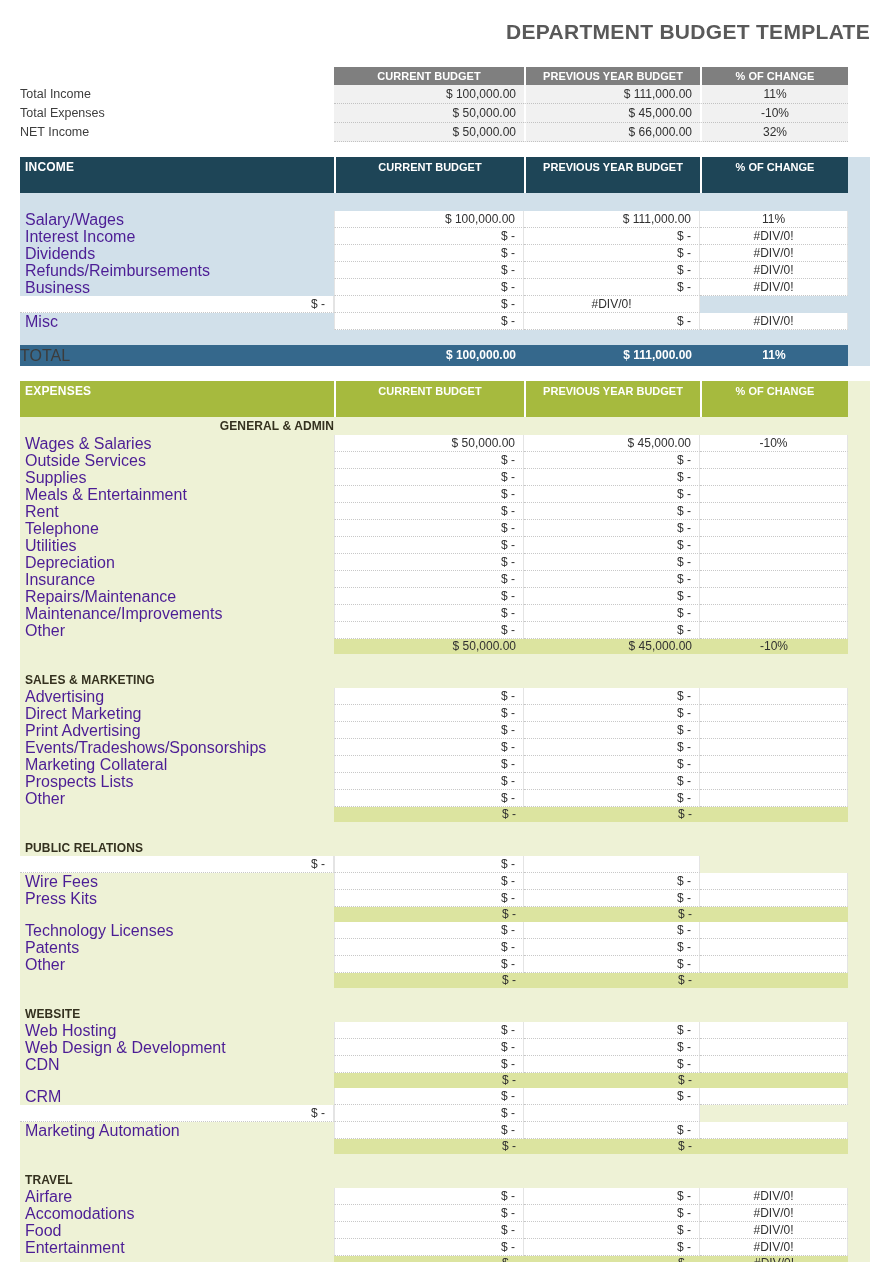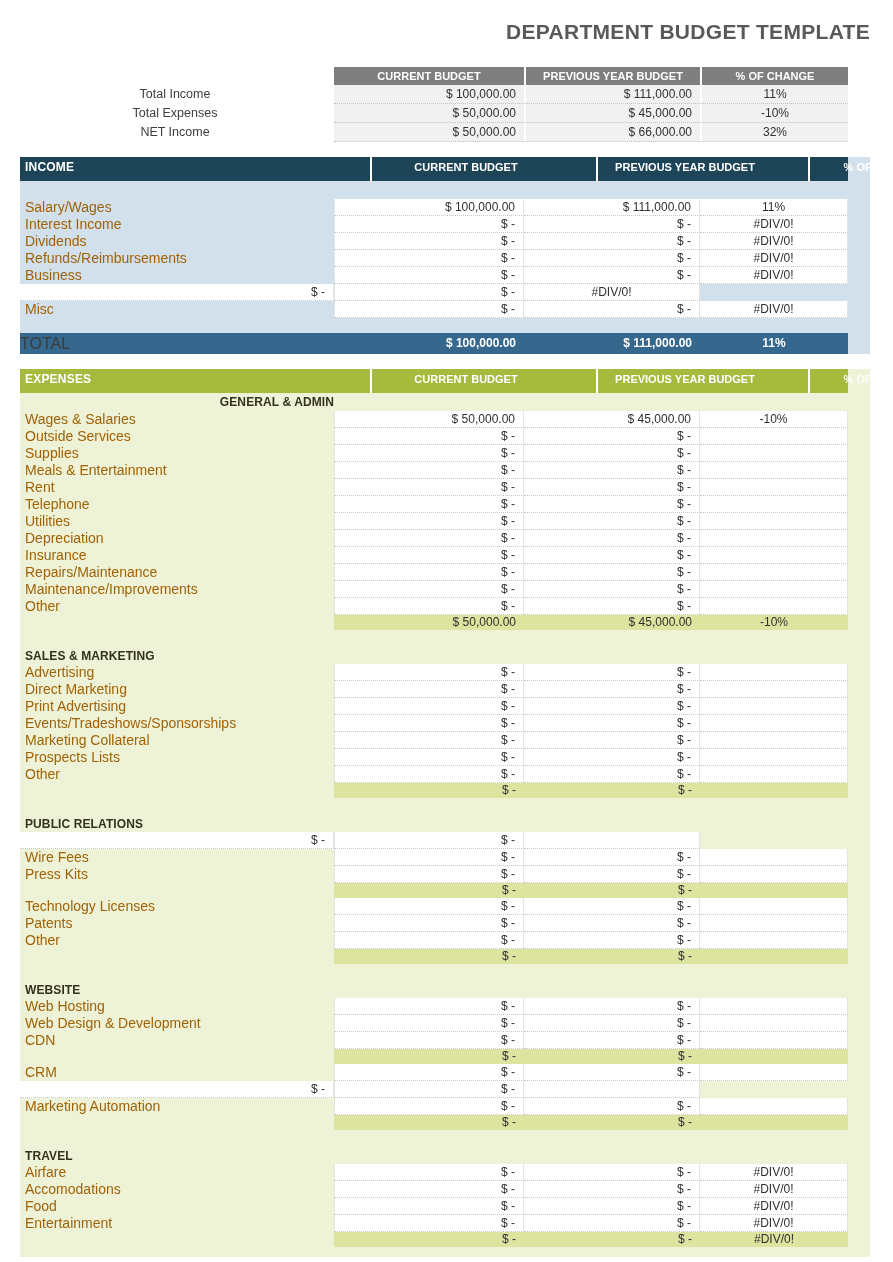--- a/index.html
+++ b/index.html
@@ -20,50 +20,50 @@
   .summary{margin-top:23px;}
   .sumhead{height:18px;}
   .sumhead .h{
     background:var(--c-summary_header_bg,#7F7F7F);color:#fff;
     font-size:11px;font-weight:bold;text-align:center;line-height:18px;
     box-sizing:border-box;
   }
   .sumhead .h.sep{border-left:2px solid #fff;}
   .sumrow{height:19px;}
   .sumrow .rlabel{
-    font-size:12.5px;text-align:center;padding-right:4px;line-height:19px;color:#3d3d3d;
+    font-size:12.5px;text-align:left;padding-right:4px;line-height:19px;color:#3d3d3d;
   }
   .sumrow .val{
     background:var(--c-summary_row_bg,#F1F1F1);
     border-bottom:1px dotted #c2c2c2;box-sizing:border-box;
     font-size:12px;line-height:18px;text-align:right;padding-right:8px;color:#303030;
   }
   .sumrow .val.pct{text-align:center;padding-right:0;}
   .sumrow .val.sep{border-left:2px solid #fff;}
 
   
-  .bar{height:24px;gap:36px;}
+  .bar{height:36px;}
   .bar .btitle{color:#fff;font-weight:bold;font-size:12px;line-height:20px;padding-left:5px;letter-spacing:.2px;}
   .bar .h{
     color:#fff;font-weight:bold;font-size:11px;text-align:center;line-height:20px;
     border-left:2px solid #fff;box-sizing:border-box;
   }
   .bar-income{background:var(--c-income_header_bg,#1E4557);}
   .bar-expenses{background:var(--c-expenses_header_bg,#A6BA3E);}
 
   
   .section{width:850px;}
   .section-income{margin-top:15px;background:var(--c-income_section_bg,#D1E0EA);}
   .section-expenses{margin-top:15px;background:var(--c-expenses_section_bg,#EEF2D6);padding-bottom:10px;}
   .pad18{height:18px;}
   .pad15{height:15px;}
 
   
   .row{height:17px;}
-  .row .rlabel{font-size:14px;line-height:17px;padding-left:5px;color:#a16207;}
+  .row .rlabel{font-size:16px;line-height:17px;padding-left:5px;color:#4c1d95;}
   .row .cell{
     background:#fff;border-bottom:1px dotted #c8c8c8;border-right:1px solid #e4e4e4;
     box-sizing:border-box;font-size:12px;line-height:16px;color:#303030;
   }
   .row .cell:nth-child(2){border-left:1px solid #e4e4e4;}
   .cell.num{text-align:right;padding-right:8px;}
   .cell.pct{text-align:center;}
 
   
   .bar-total{height:21px;}

